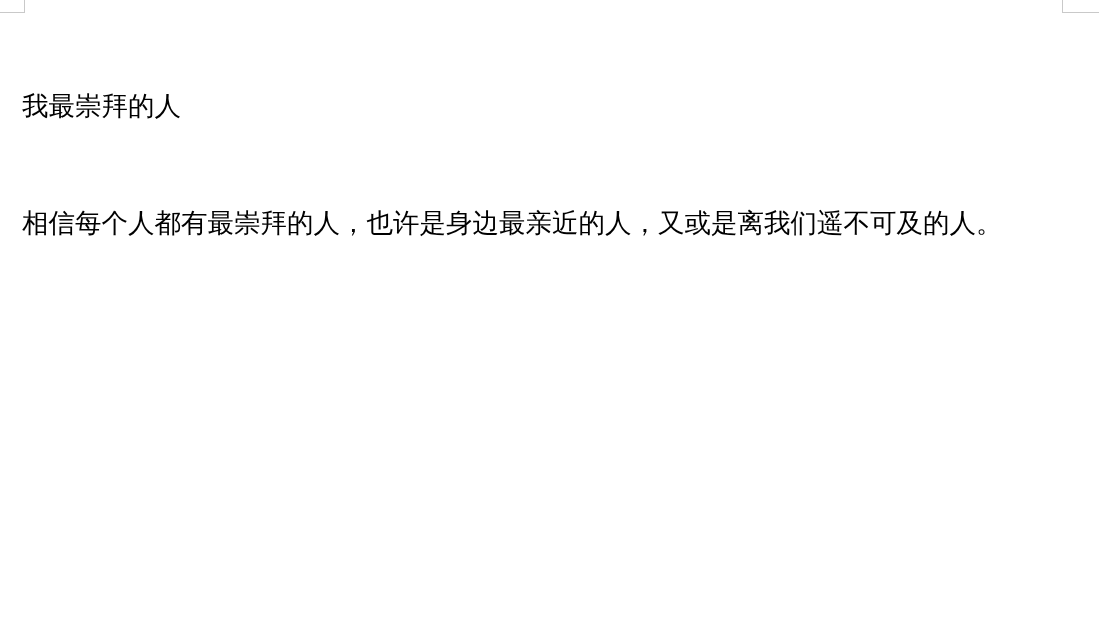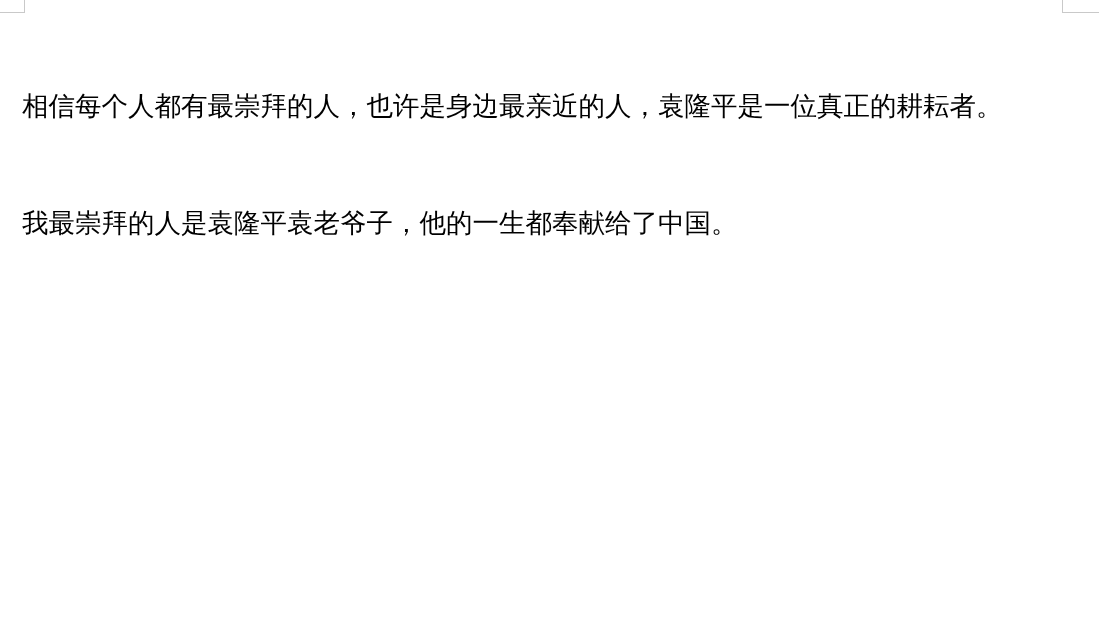--- a/index.html
+++ b/index.html
@@ -42,22 +42,22 @@
 <body>
 
 <div class="page">
 
   <div class="mark mark-left-v"></div>
   <div class="mark mark-left-h"></div>
   <div class="mark mark-right-v"></div>
   <div class="mark mark-right-h"></div>
 
   <div class="text-area">
-    <div class="line">相信每个人都有最崇拜的人，也许是身边最亲近的人，袁隆平是一位真正的耕耘者。</div>
-    <div class="line">我最崇拜的人是袁隆平袁老爷子，他的一生都奉献给了中国。</div>
+    <div class="line">我最崇拜的人</div>
+    <div class="line">相信每个人都有最崇拜的人，也许是身边最亲近的人，又或是离我们遥不可及的人。</div>
     
     
     
     
     
     
     
     
     
     

